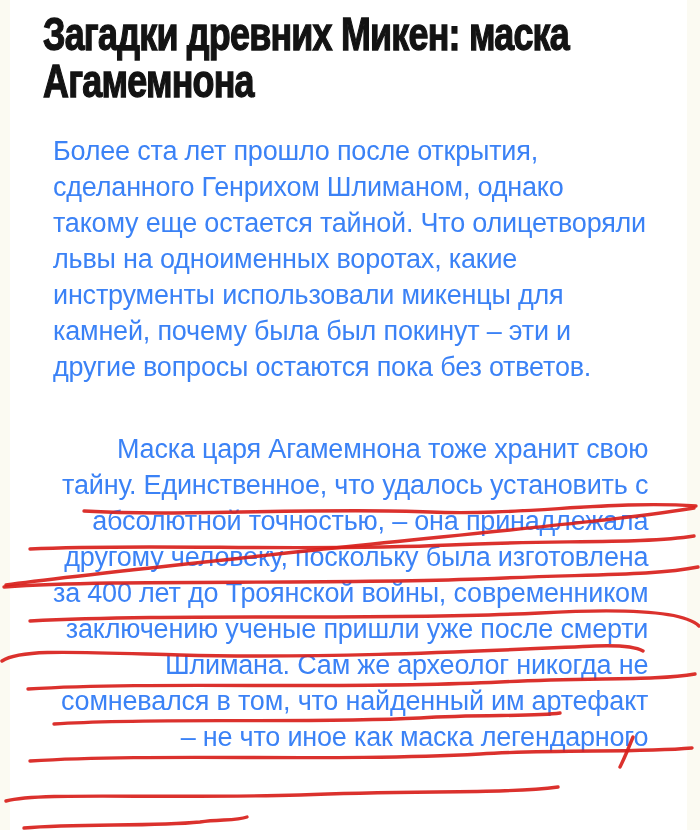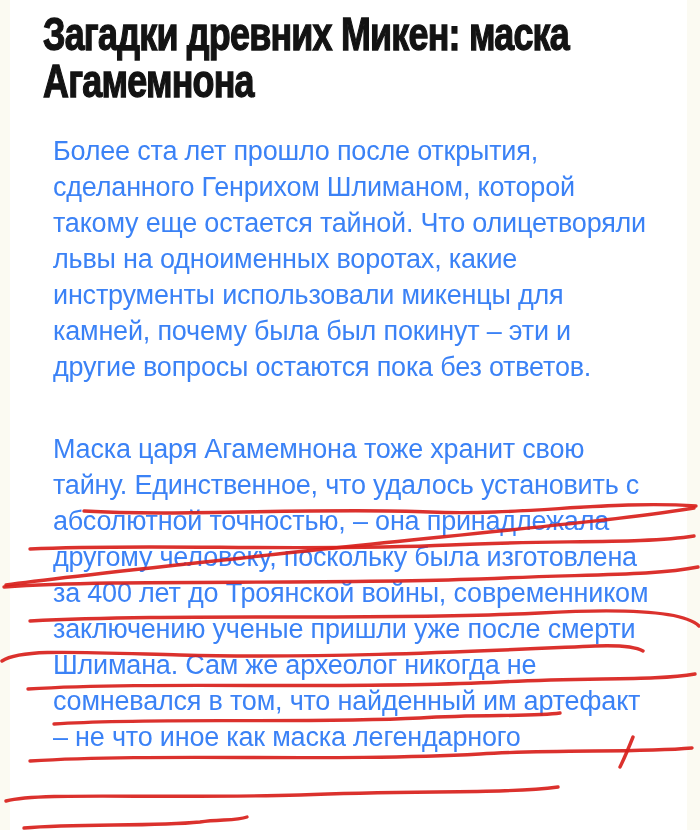--- a/index.html
+++ b/index.html
@@ -31,21 +31,21 @@
     transform-origin: 0 50%;
     -webkit-text-stroke: 1.3px #131313;
   }
   .para {
     position: absolute;
     left: 33px;
     color: #3b82f6;
     margin-left: 10px;
   }
   .para-1 { top: 133px; }
-  .para-2 { top: 431px; }
+  .para-2 { top: 431px; text-align: right; }
   .tline {
     display: block;
     white-space: nowrap;
     font-size: 27px;
     line-height: 36px;
     letter-spacing: -0.2px;
   }
   svg.marks {
     position: absolute;
     inset: 0;
@@ -66,21 +66,21 @@
 <div class="page">
   <div class="surface">
 
     <h1 class="headline">
       <span class="hline">Загадки древних Микен: маска</span>
       <span class="hline">Агамемнона</span>
     </h1>
 
     <div class="para para-1">
       <span class="tline">Более ста лет прошло после открытия,</span>
-      <span class="tline">сделанного Генрихом Шлиманом, которой</span>
+      <span class="tline">сделанного Генрихом Шлиманом, однако</span>
       <span class="tline">такому еще остается тайной. Что олицетворяли</span>
       <span class="tline">львы на одноименных воротах, какие</span>
       <span class="tline">инструменты использовали микенцы для</span>
       <span class="tline">камней, почему была был покинут – эти и</span>
       <span class="tline">другие вопросы остаются пока без ответов.</span>
     </div>
 
     <div class="para para-2">
       <span class="tline">Маска царя Агамемнона тоже хранит свою</span>
       <span class="tline">тайну. Единственное, что удалось установить с</span>

